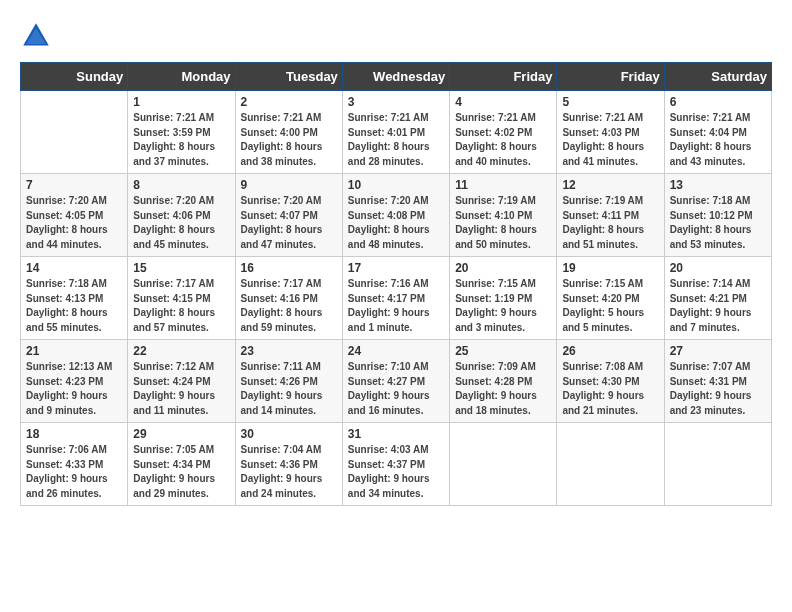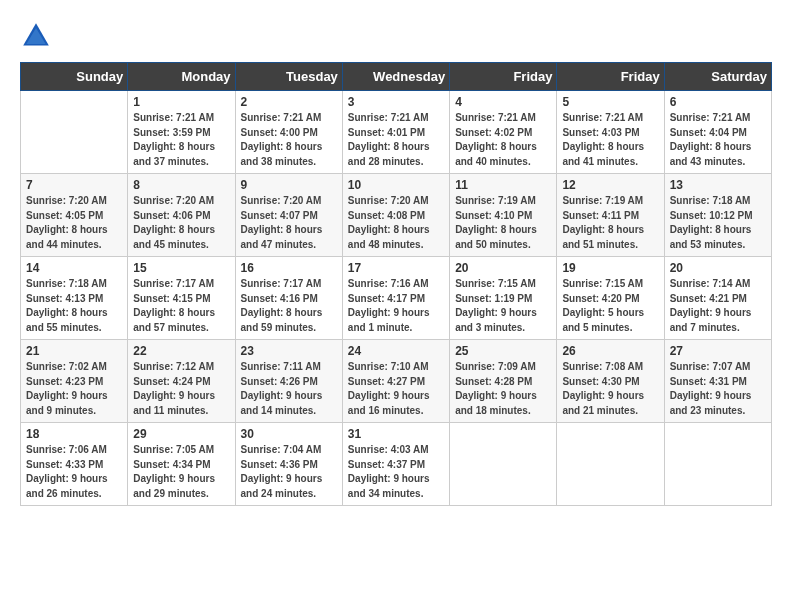--- a/index.html
+++ b/index.html
@@ -291,21 +291,21 @@
             <div>Sunrise: 7:14 AM</div>
             <div>Sunset: 4:21 PM</div>
             <div>Daylight: 9 hours and 7 minutes.</div>
           </div>
         </td>
       </tr>
       <tr>
         <td>
           <span class="day-number">21</span>
           <div class="day-info">
-            <div>Sunrise: 7:02 AM</div>
+            <div>Sunrise: 12:13 AM</div>
             <div>Sunset: 4:23 PM</div>
             <div>Daylight: 9 hours and 9 minutes.</div>
           </div>
         </td>
         <td>
           <span class="day-number">22</span>
           <div class="day-info">
             <div>Sunrise: 7:12 AM</div>
             <div>Sunset: 4:24 PM</div>
             <div>Daylight: 9 hours and 11 minutes.</div>

